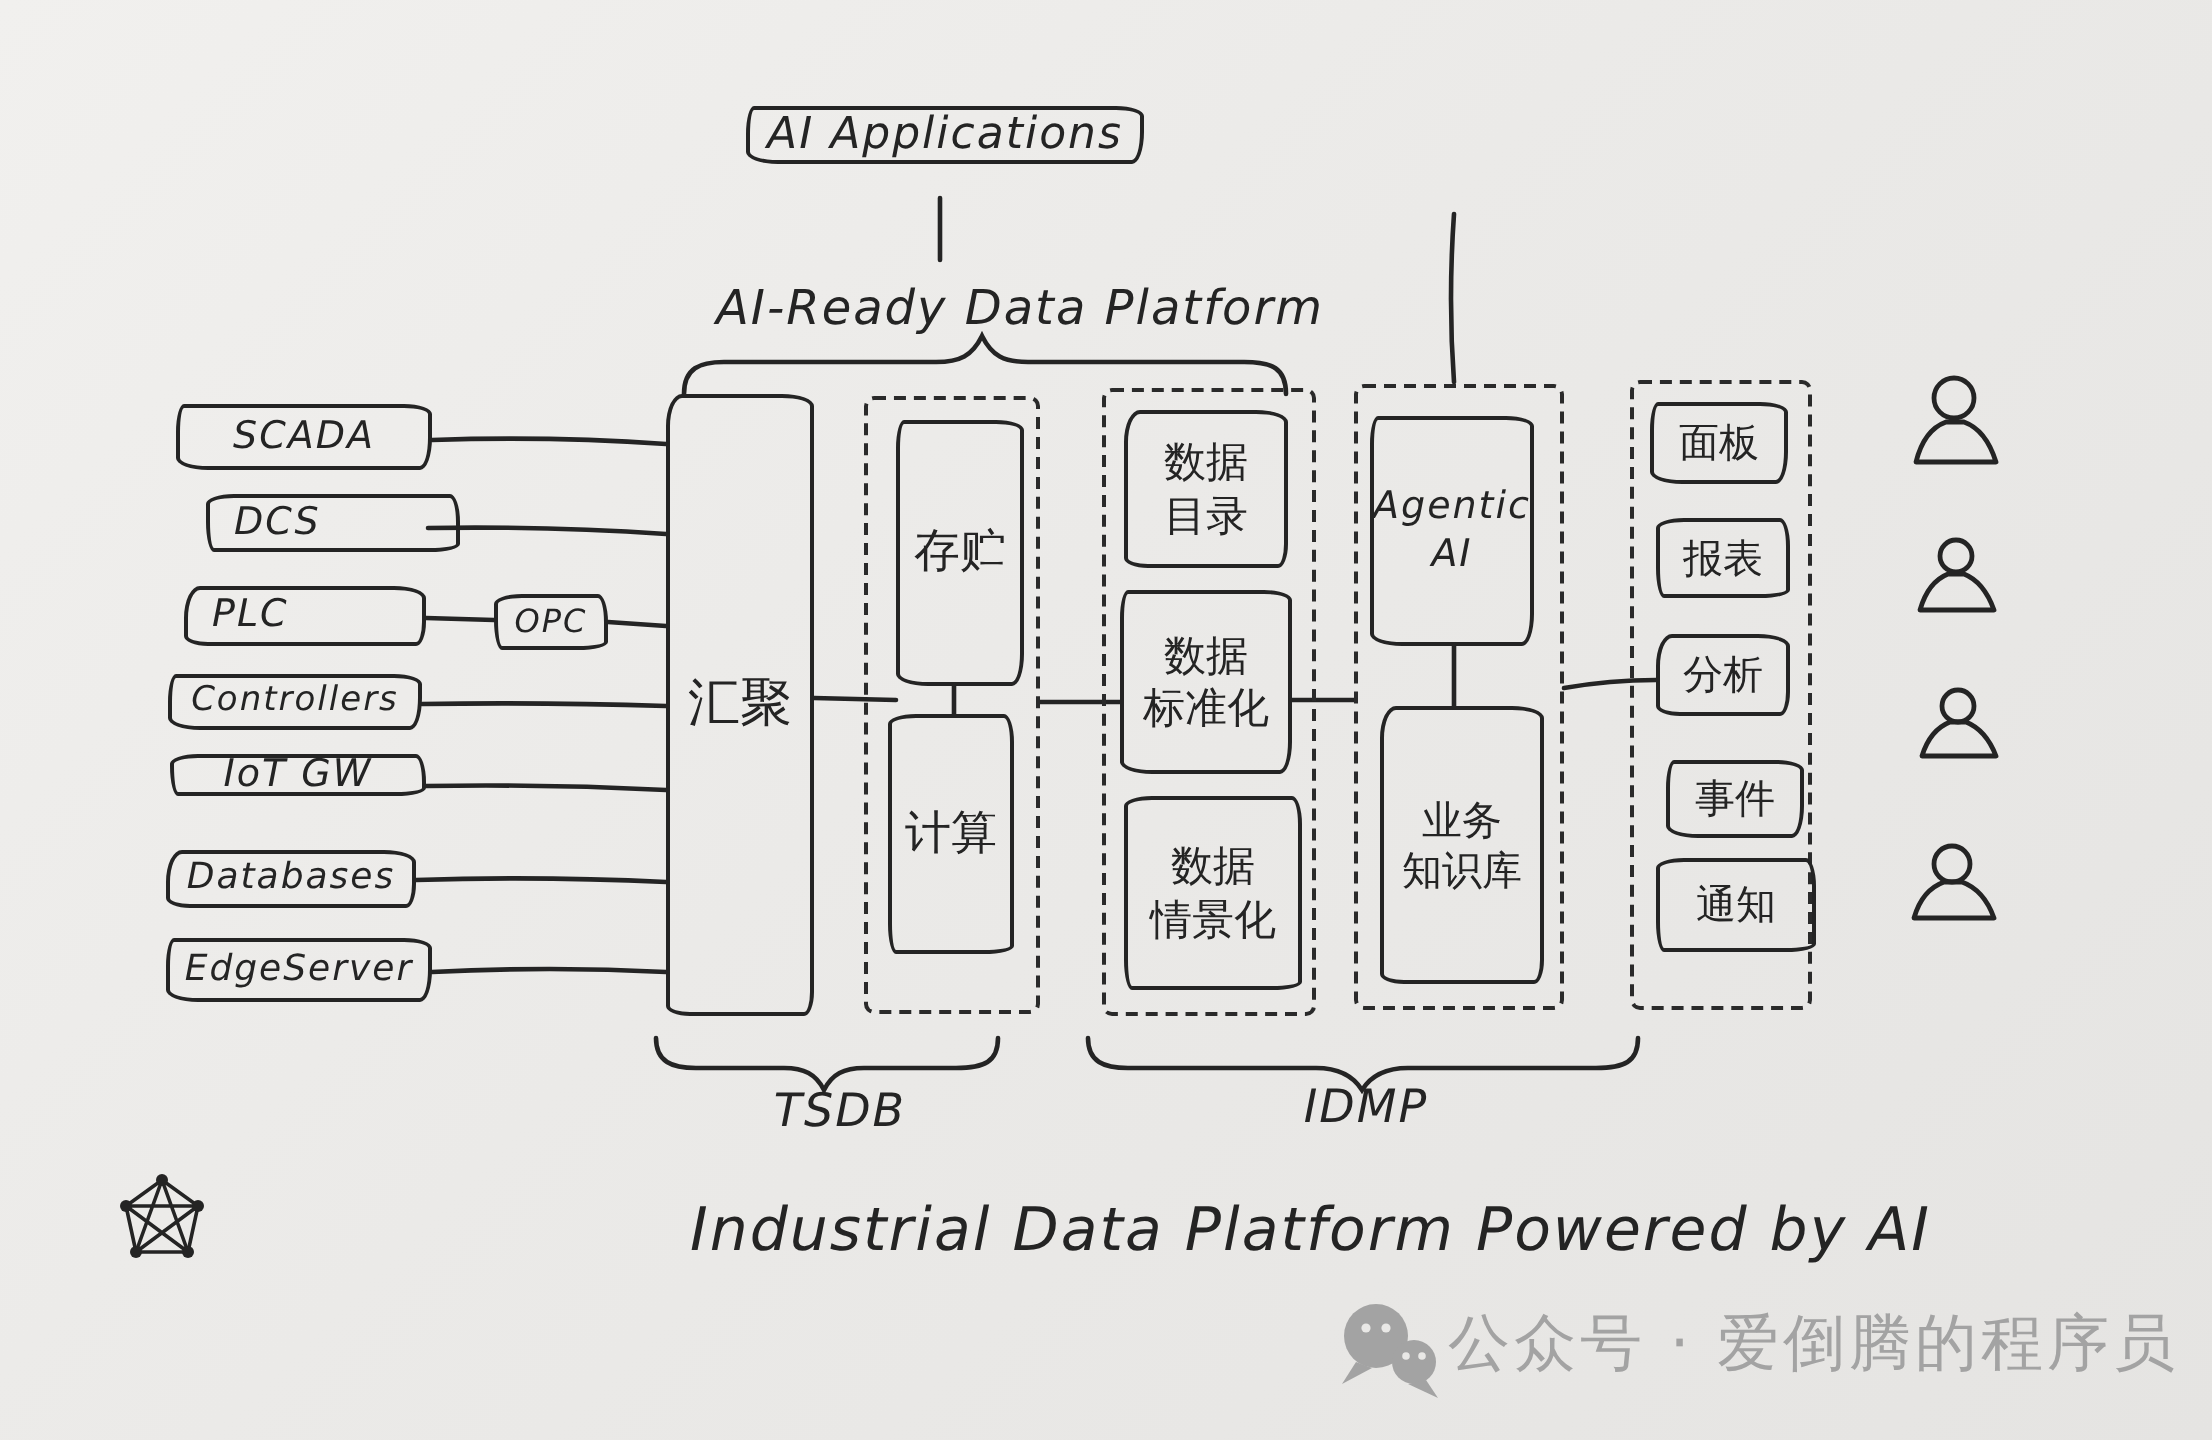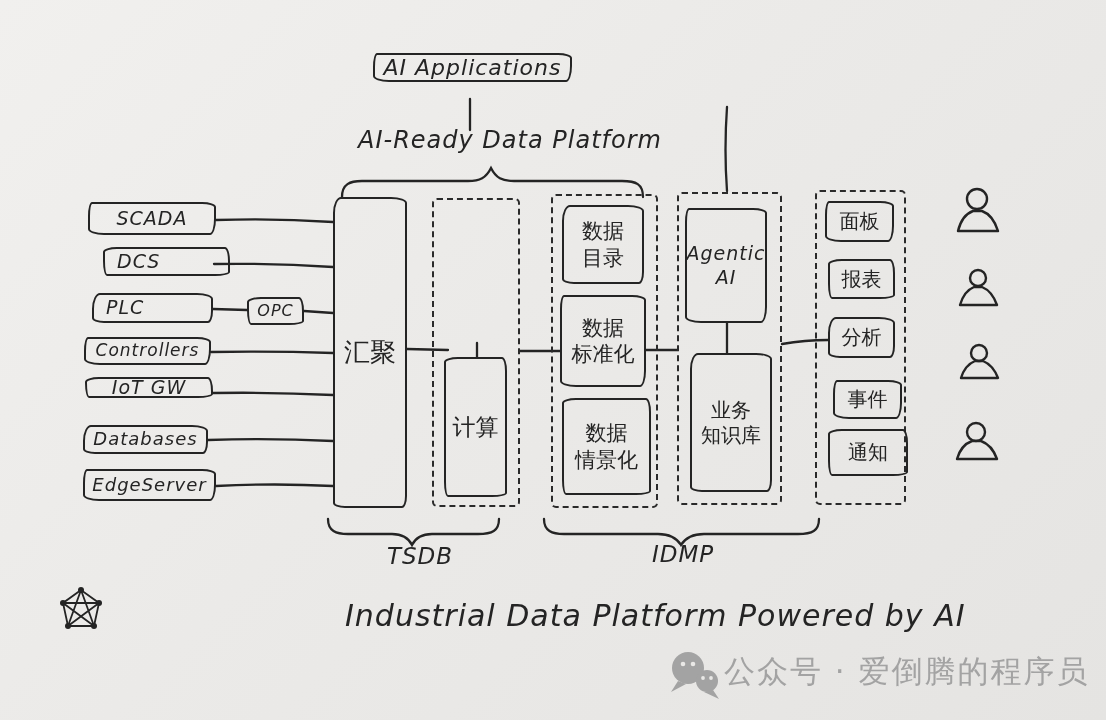--- a/index.html
+++ b/index.html
@@ -101,36 +101,37 @@
       <circle cx="707" cy="681" r="11" fill="#a3a3a3"></circle>
       <path d="M713,690 L719,699 L704,692 Z" fill="#a3a3a3"></path>
       <circle cx="683" cy="664" r="2.3" fill="#e9e8e6"></circle>
       <circle cx="693" cy="664" r="2.3" fill="#e9e8e6"></circle>
       <circle cx="703" cy="678" r="1.9" fill="#e9e8e6"></circle>
       <circle cx="711" cy="678" r="1.9" fill="#e9e8e6"></circle>
     </g>
   </svg>
 
   <div class="box r1 hand" style="left:373px;top:53px;width:199px;height:29px;font-size:22px;">AI Applications</div>
-  <div class="label hand" style="left:358px;top:126px;width:276px;text-align:right;font-size:24px;">AI-Ready Data Platform</div>
+  <div class="label hand" style="left:358px;top:140px;width:276px;text-align:right;font-size:24px;">AI-Ready Data Platform</div>
 
   <div class="box r1 hand" style="left:88px;top:202px;width:128px;height:33px;font-size:19px;">SCADA</div>
   <div class="box r2 hand" style="left:87px;top:247px;width:127px;height:29px;font-size:19px;justify-content:flex-start;padding-left:12px;margin-left:16px;">DCS</div>
   <div class="box r3 hand" style="left:92px;top:293px;width:121px;height:30px;font-size:19px;justify-content:flex-start;padding-left:12px;">PLC</div>
   <div class="box r1 hand" style="left:84px;top:337px;width:127px;height:28px;font-size:17px;">Controllers</div>
   <div class="box r2 hand" style="left:85px;top:377px;width:128px;height:21px;font-size:19px;">IoT GW</div>
   <div class="box r3 hand" style="left:83px;top:425px;width:125px;height:29px;font-size:18px;">Databases</div>
   <div class="box r1 hand" style="left:83px;top:469px;width:133px;height:32px;font-size:18px;">EdgeServer</div>
 
   <div class="box r2 hand" style="left:247px;top:297px;width:57px;height:28px;font-size:16px;">OPC</div>
 
   <div class="box r3" style="left:333px;top:197px;width:74px;height:311px;font-size:26px;">汇聚</div>
 
   <div class="dashed-col" style="left:432px;top:198px;width:88px;height:309px;"></div>
-  <div class="box r2" style="left:444px;top:357px;width:63px;height:140px;font-size:23px;">计算</div>
+  <div class="box r1" style="left:448px;top:210px;width:64px;height:133px;font-size:23px;">存贮</div>
+  <div class="box r2" style="left:444px;top:357px;width:63px;height:120px;font-size:23px;">计算</div>
 
   <div class="dashed-col" style="left:551px;top:194px;width:107px;height:314px;"></div>
   <div class="box r3" style="left:562px;top:205px;width:82px;height:79px;font-size:21px;">数据
 目录</div>
   <div class="box r1" style="left:560px;top:295px;width:86px;height:92px;font-size:21px;">数据
 标准化</div>
   <div class="box r2" style="left:562px;top:398px;width:89px;height:97px;font-size:21px;">数据
 情景化</div>
 
   <div class="dashed-col" style="left:677px;top:192px;width:105px;height:313px;"></div>

